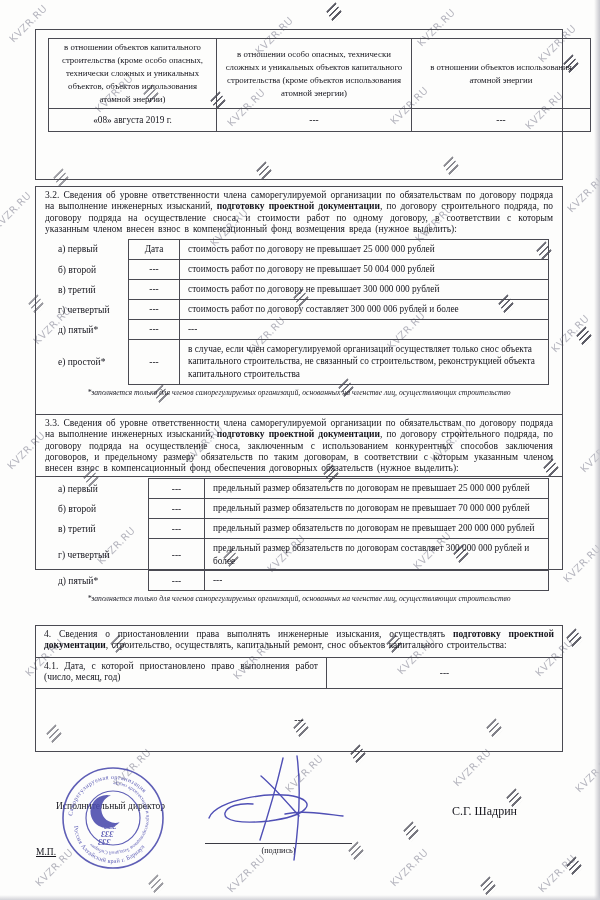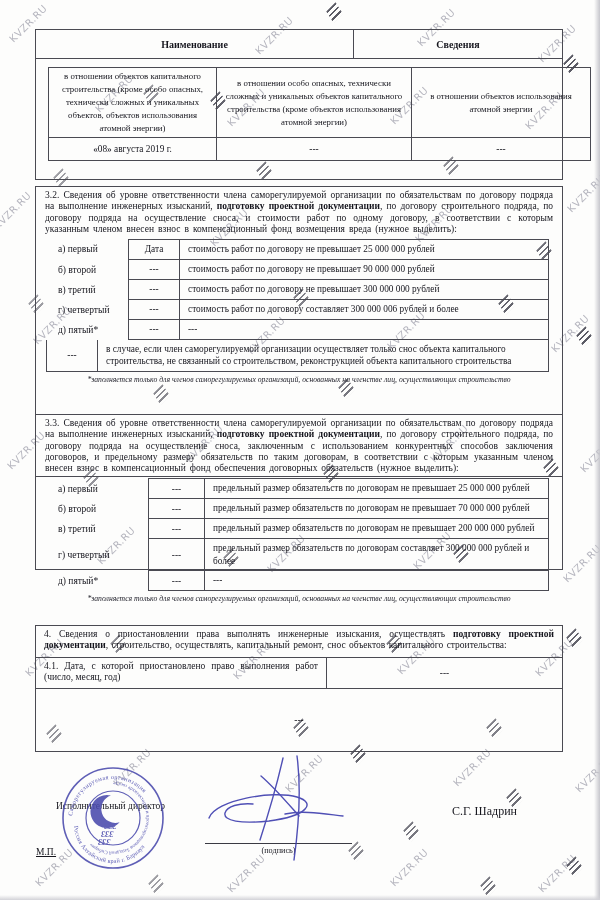--- a/index.html
+++ b/index.html
@@ -136,24 +136,20 @@
       <div class="wmi" style="left: 405px; top: 825px; opacity: 0.7;"></div>
       <div class="wmi" style="left: 350px; top: 845px; opacity: 0.6;"></div>
       <div class="wmi" style="left: 568px; top: 860px; opacity: 0.8;"></div>
       <div class="wmi" style="left: 482px; top: 880px; opacity: 0.7;"></div>
       <div class="wmi" style="left: 150px; top: 878px; opacity: 0.5;"></div>
     </div>
 
   <div class="content">
 
     <div class="toptable bx">
-      <div class="thead">
-        <div class="th">Наименование</div>
-        <div class="th th2">Сведения</div>
-      </div>
       <div class="subwrap">
         <table class="sub">
           <tbody>
               <tr>
             <td class="c1">в отношении объектов капитального строительства (кроме особо опасных, технически сложных и уникальных объектов, объектов использования атомной энергии)</td>
             <td class="c2">в отношении особо опасных, технически сложных и уникальных объектов капитального строительства (кроме объектов использования атомной энергии)</td>
             <td class="c3">в отношении объектов использования атомной энергии</td>
           </tr>
           <tr class="vals">
             <td>«08» августа 2019 г.</td>
@@ -169,38 +165,39 @@
       <p class="para"><span>3.2. Сведения об уровне ответственности члена саморегулируемой организации по обязательствам по договору подряда на выполнение инженерных изысканий, </span><b>подготовку проектной документации</b><span>, по договору строительного подряда, по договору подряда на осуществление сноса, и стоимости работ по одному договору, в соответствии с которым указанным членом внесен взнос в компенсационный фонд возмещения вреда (нужное выделить):</span></p>
       <div class="lvl" id="t32">
           <div class="lrow">
             <div class="lbl">а) первый</div>
             <div class="mark">Дата</div>
             <div class="ldesc">стоимость работ по договору не превышает 25 000 000 рублей</div>
           </div>
           <div class="lrow">
             <div class="lbl">б) второй</div>
             <div class="mark">---</div>
-            <div class="ldesc">стоимость работ по договору не превышает 90 000 000 рублей</div>
+            <div class="ldesc">стоимость работ по договору не превышает 50 004 000 рублей</div>
           </div>
           <div class="lrow">
             <div class="lbl">в) третий</div>
             <div class="mark">---</div>
             <div class="ldesc">стоимость работ по договору не превышает 300 000 000 рублей</div>
           </div>
           <div class="lrow">
             <div class="lbl">г) четвертый</div>
             <div class="mark">---</div>
             <div class="ldesc">стоимость работ по договору составляет 300 000 006 рублей и более</div>
           </div>
           <div class="lrow">
             <div class="lbl">д) пятый*</div>
             <div class="mark">---</div>
             <div class="ldesc">---</div>
           </div>
           <div class="lrow">
+            <div class="lbl">е) простой*</div>
             <div class="mark">---</div>
             <div class="ldesc">в случае, если член саморегулируемой организации осуществляет только снос объекта капитального строительства, не связанный со строительством, реконструкцией объекта капитального строительства</div>
           </div>
         </div>
       <div class="footnote">*заполняется только для членов саморегулируемых организаций, основанных на членстве лиц, осуществляющих строительство</div>
     </div>
 
     <div class="sec bx" style="top:414px;height:156px;">
       <p class="para"><span>3.3. Сведения об уровне ответственности члена саморегулируемой организации по обязательствам по договору подряда на выполнение инженерных изысканий, </span><b>подготовку проектной документации</b><span>, по договору строительного подряда, по договору подряда на осуществление сноса, заключенным с использованием конкурентных способов заключения договоров, и предельному размеру обязательств по таким договорам, в соответствии с которым указанным членом внесен взнос в компенсационный фонд обеспечения договорных обязательств (нужное выделить):</span></p>
       <div class="lvl" id="t33">

